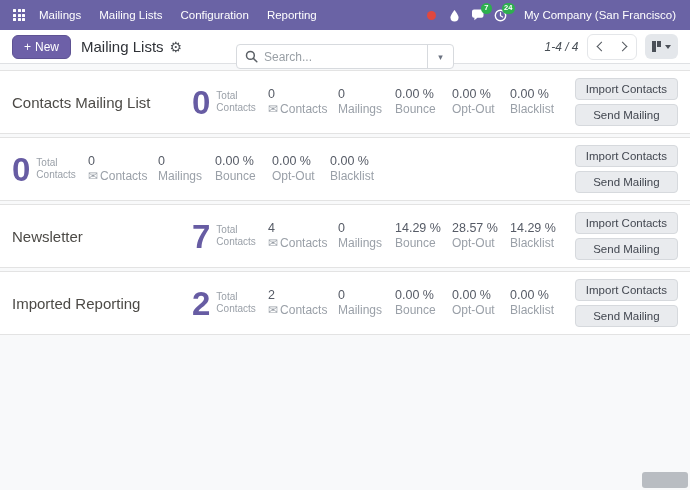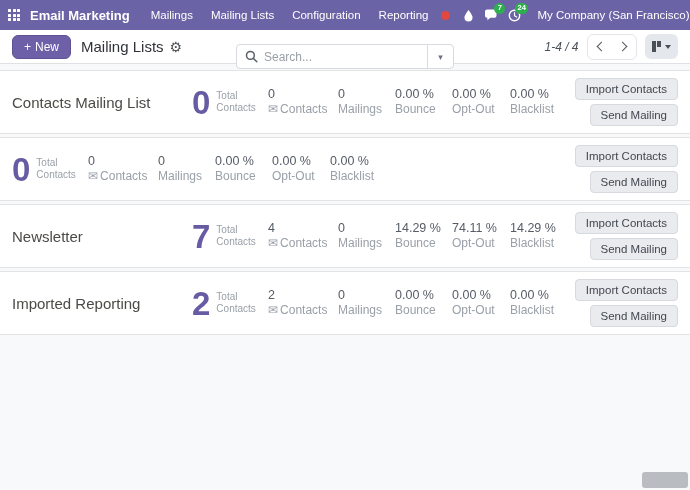--- a/index.html
+++ b/index.html
@@ -50,21 +50,21 @@
   .card-title { width:180px; font-size:15px; color:#4c4a46; cursor:pointer; }
   .stats { display:flex; align-items:center; }
   .stat-big { width:76px; display:flex; align-items:center; }
   .knum { font-size:33px; font-weight:600; color:#675ca3; line-height:1; margin-right:6px; cursor:pointer; }
   .two-line { font-size:10px; color:#9aa0a8; line-height:1.2; }
   .stat { line-height:1.25; }
   .stat .val { font-size:12.5px; color:#565b66; }
   .stat .lab { font-size:12px; color:#9aa0a8; white-space:nowrap; }
   .w-contacts { width:70px; } .w-mailings { width:57px; } .w-bounce { width:57px; } .w-optout { width:58px; } .w-black { width:60px; }
   .env { font-size:12px; margin-right:2px; }
-  .card-btns { position:absolute; right:12px; top:50%; transform:translateY(-50%); display:flex; flex-direction:column; align-items:flex-end; gap:4px; }
+  .card-btns { position:absolute; right:12px; top:50%; transform:translateY(-50%); display:flex; flex-direction:column; gap:4px; }
   .btn-light { background:#e9ebee; border:1px solid #d6d9dd; border-radius:4px; font-size:11.5px; font-weight:500; color:#424750; padding:4px 10px; cursor:pointer; white-space:nowrap; font-family:"Liberation Sans",sans-serif; }
 
   .scroll-corner { position:absolute; right:2px; bottom:2px; width:46px; height:16px; background:#b9bdc2; border-radius:3px; }
 </style>
 </head>
 <body>
 
 <div class="navbar">
   <div class="apps-btn">
     <div class="apps-grid">
@@ -72,21 +72,20 @@
         <span></span>
         <span></span>
         <span></span>
         <span></span>
         <span></span>
         <span></span>
         <span></span>
         <span></span>
       </div>
   </div>
-  <div class="app-name">Email Marketing</div>
   <div class="nav-menu">
     <div class="nav-item">Mailings</div>
     <div class="nav-item">Mailing Lists</div>
     <div class="nav-item">Configuration</div>
     <div class="nav-item">Reporting</div>
   </div>
   <div class="nav-right">
     <div class="sys-icon">
         <div class="dot-red"></div>
       </div>
@@ -243,21 +242,21 @@
       </div>
       <div class="stat w-mailings">
           <div class="val">0</div>
           <div class="lab">Mailings</div>
         </div>
       <div class="stat w-bounce">
           <div class="val">14.29 %</div>
           <div class="lab">Bounce</div>
         </div>
       <div class="stat w-optout">
-          <div class="val">74.11 %</div>
+          <div class="val">28.57 %</div>
           <div class="lab">Opt-Out</div>
         </div>
       <div class="stat w-black">
           <div class="val">14.29 %</div>
           <div class="lab">Blacklist</div>
         </div>
     </div>
     <div class="card-btns">
       <button class="btn-light">Import Contacts</button>
       <button class="btn-light">Send Mailing</button>

